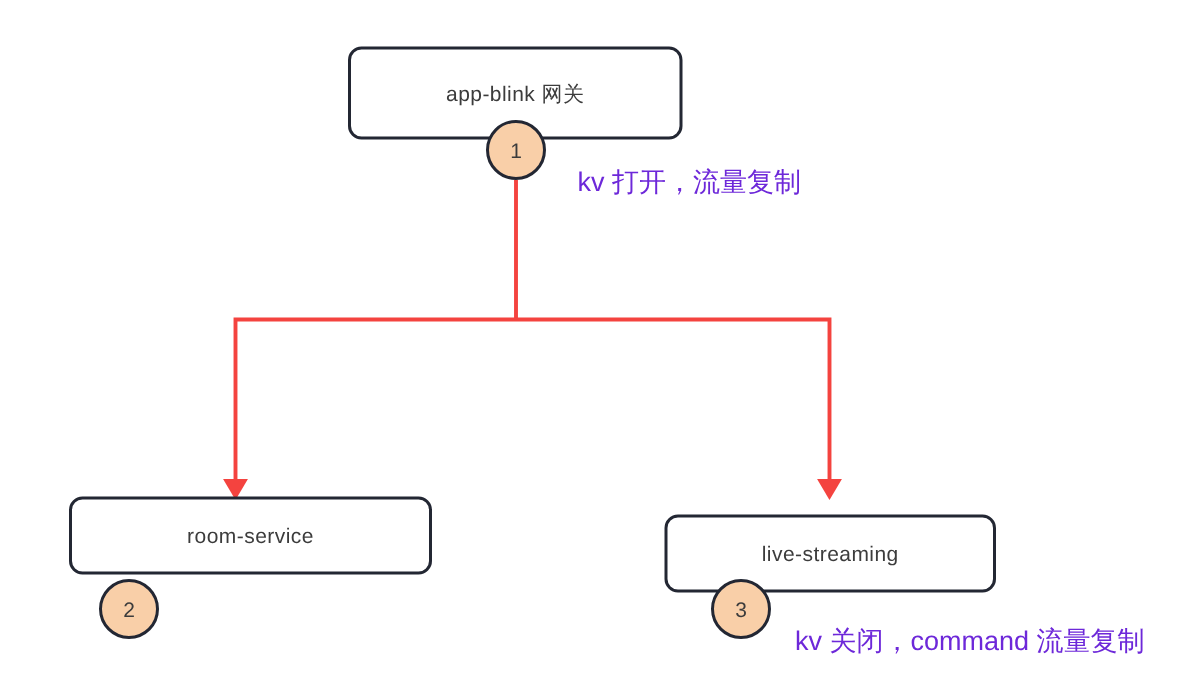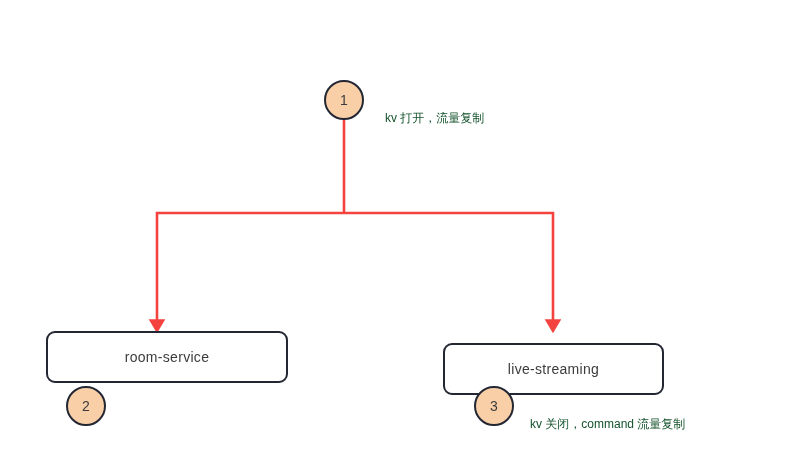--- a/index.html
+++ b/index.html
@@ -63,22 +63,22 @@
     color: #3c3c3c;
     line-height: 1;
     z-index: 4;
   }
   #badge-1 { left: 324px; top: 80px;  }
   #badge-2 { left: 66px;  top: 386px; }
   #badge-3 { left: 474px; top: 386px; }
 
   .edge-note {
     position: absolute;
-    font-size: 12px;
-    color: #14532d;
+    font-size: 18px;
+    color: #6d28d9;
     white-space: nowrap;
     line-height: 1;
     z-index: 3;
   }
   #note-1 { left: 385px; top: 112px; }
   #note-2 { left: 122px; top: 418px; }
   #note-3 { left: 530px; top: 418px; }
 </style>
 </head>
 <body>
@@ -92,20 +92,23 @@
       </marker>
     </defs>
 
     <path d="M344,120 L344,213" fill="none" stroke="#f4433f" stroke-width="2.6"></path>
 
     <path d="M344,213 L157,213 L157,325" fill="none" stroke="#f4433f" stroke-width="2.6" marker-end="url(#arrowRed)"></path>
 
     <path d="M344,213 L553,213 L553,325" fill="none" stroke="#f4433f" stroke-width="2.6" marker-end="url(#arrowRed)"></path>
   </svg>
 
+  <div class="node" id="node-gateway">
+    <span class="node-label">app-blink 网关</span>
+  </div>
 
   <div class="node" id="node-room">
     <span class="node-label">room-service</span>
   </div>
 
   <div class="node" id="node-live">
     <span class="node-label">live-streaming</span>
   </div>
 
   <div class="badge" id="badge-1">1</div>

